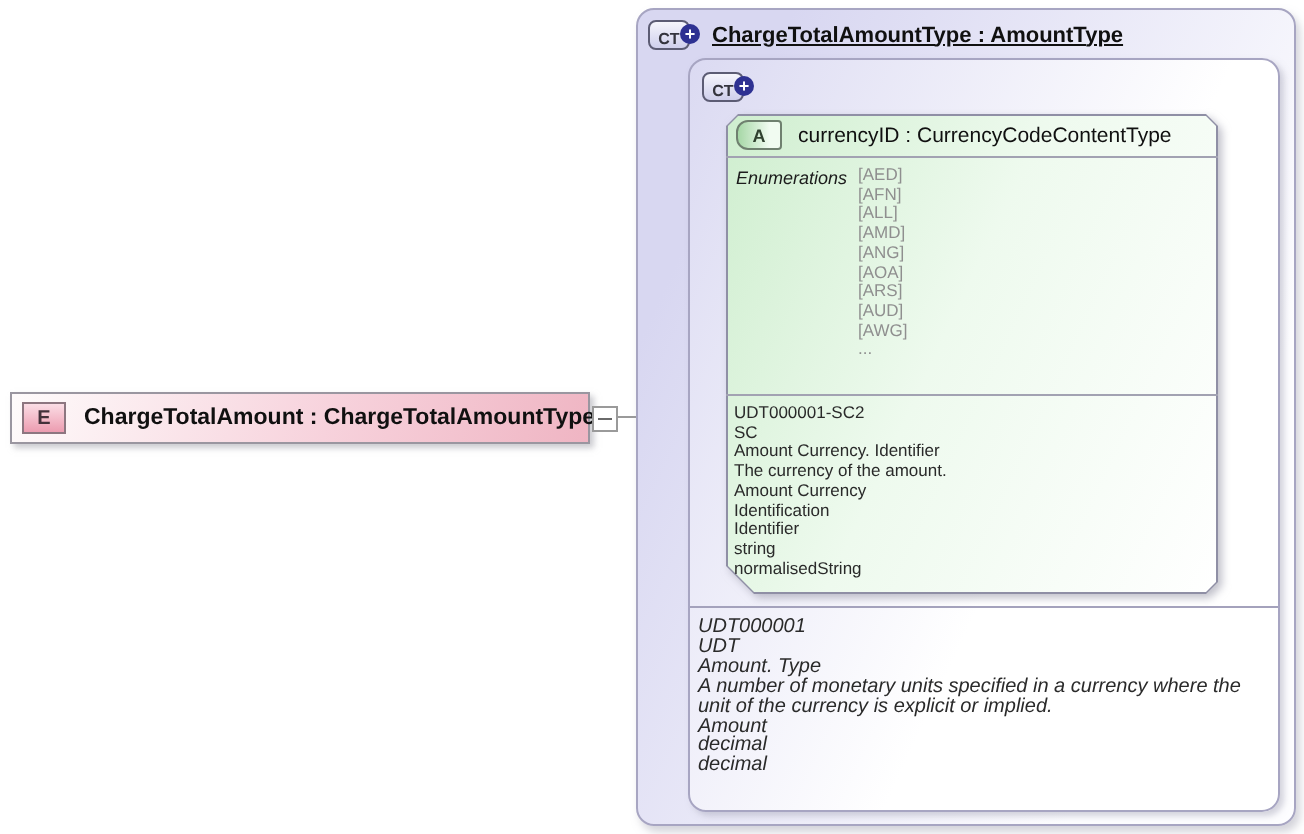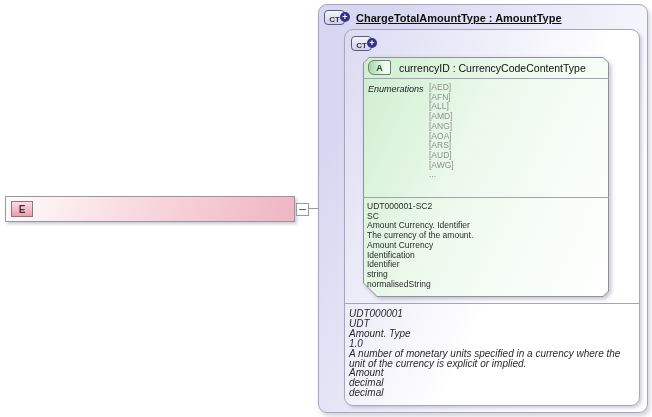--- a/index.html
+++ b/index.html
@@ -98,20 +98,21 @@
 
   
   .inner-sep{left:0;right:0;top:273px;border-top:1px solid #a4a2bc;}
   .inner-doc{left:4px;top:279px;width:289px;font-style:italic;font-size:10px;line-height:9.9px;color:#2a2a2a;}
 </style>
 </head>
 <body>
 
 <div class="abs elem-box">
   <div class="e-icon">E</div>
+  <div class="elem-title">ChargeTotalAmount : ChargeTotalAmountType</div>
 </div>
 
 <div class="abs conn-line"></div>
 <div class="abs conn-sq">
   <div class="dash"></div>
 </div>
 
 <div class="abs outer-box">
 
   <div class="abs type-header outer-header">
@@ -168,20 +169,19 @@
           <div>normalisedString</div>
         </div>
     </div>
 
     <div class="abs inner-sep"></div>
 
     <div class="abs inner-doc">
         <div>UDT000001</div>
         <div>UDT</div>
         <div>Amount. Type</div>
-        <div>1.0</div>
         <div>A number of monetary units specified in a currency where the unit of the currency is explicit or implied.</div>
         <div>Amount</div>
         <div>decimal</div>
         <div>decimal</div>
       </div>
   </div>
 </div>
 
 </body></html>

